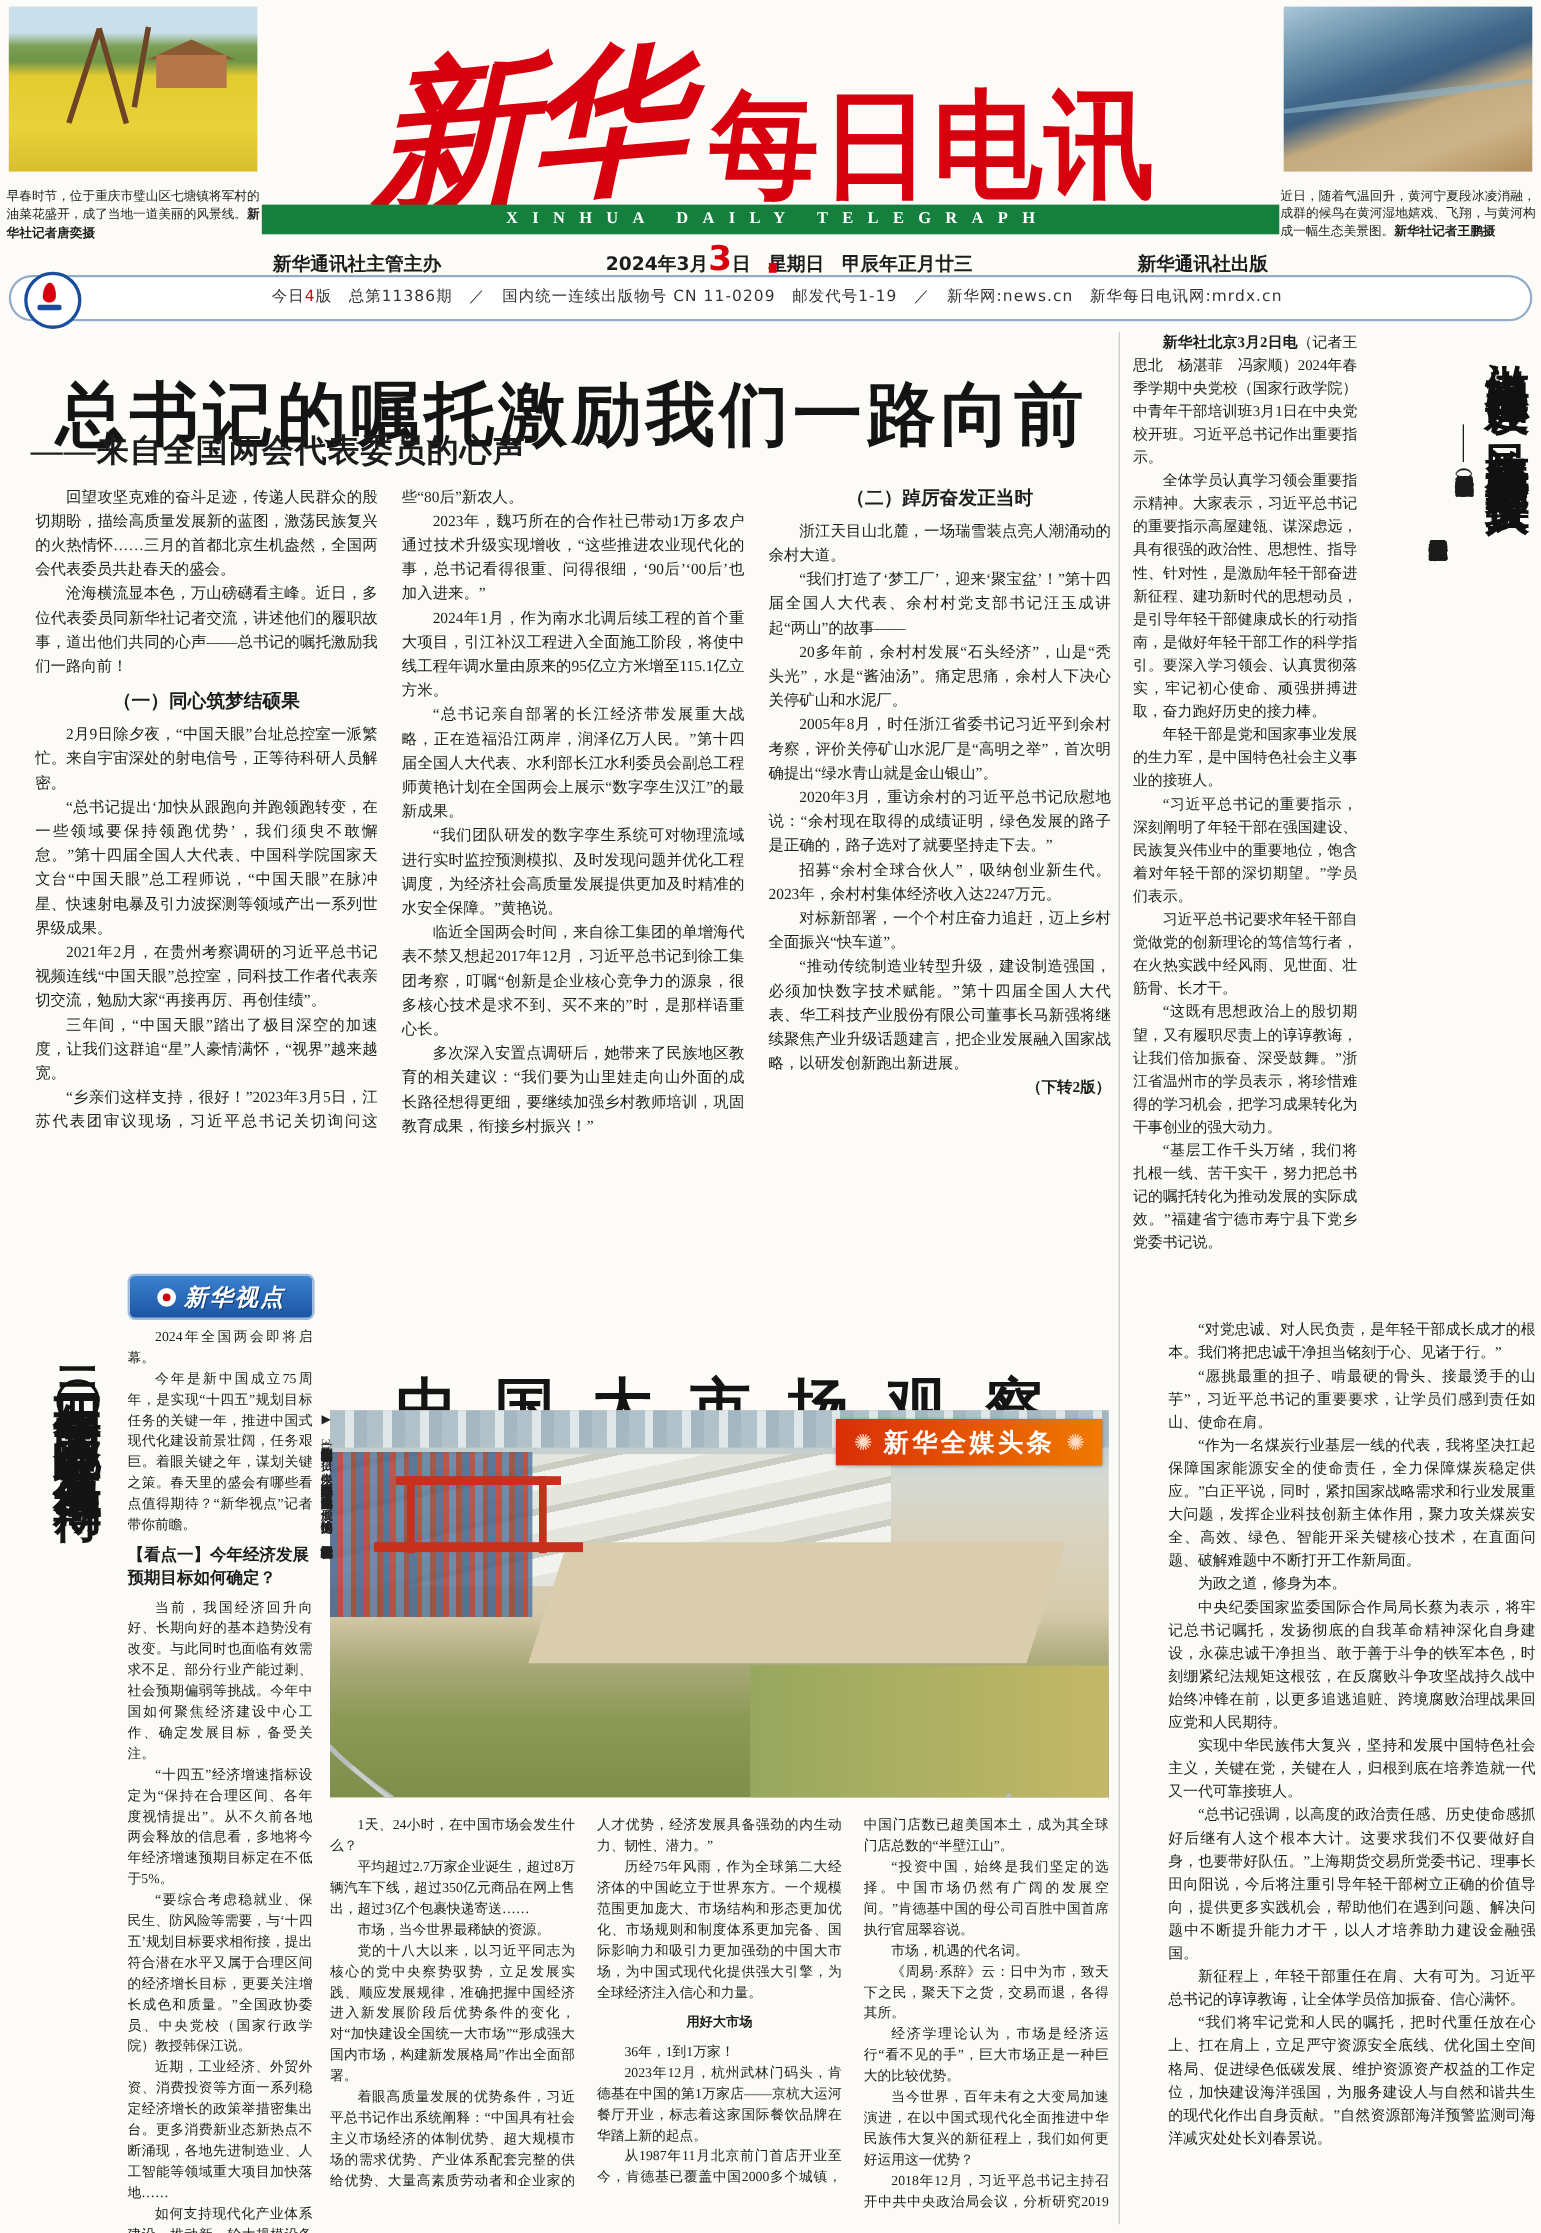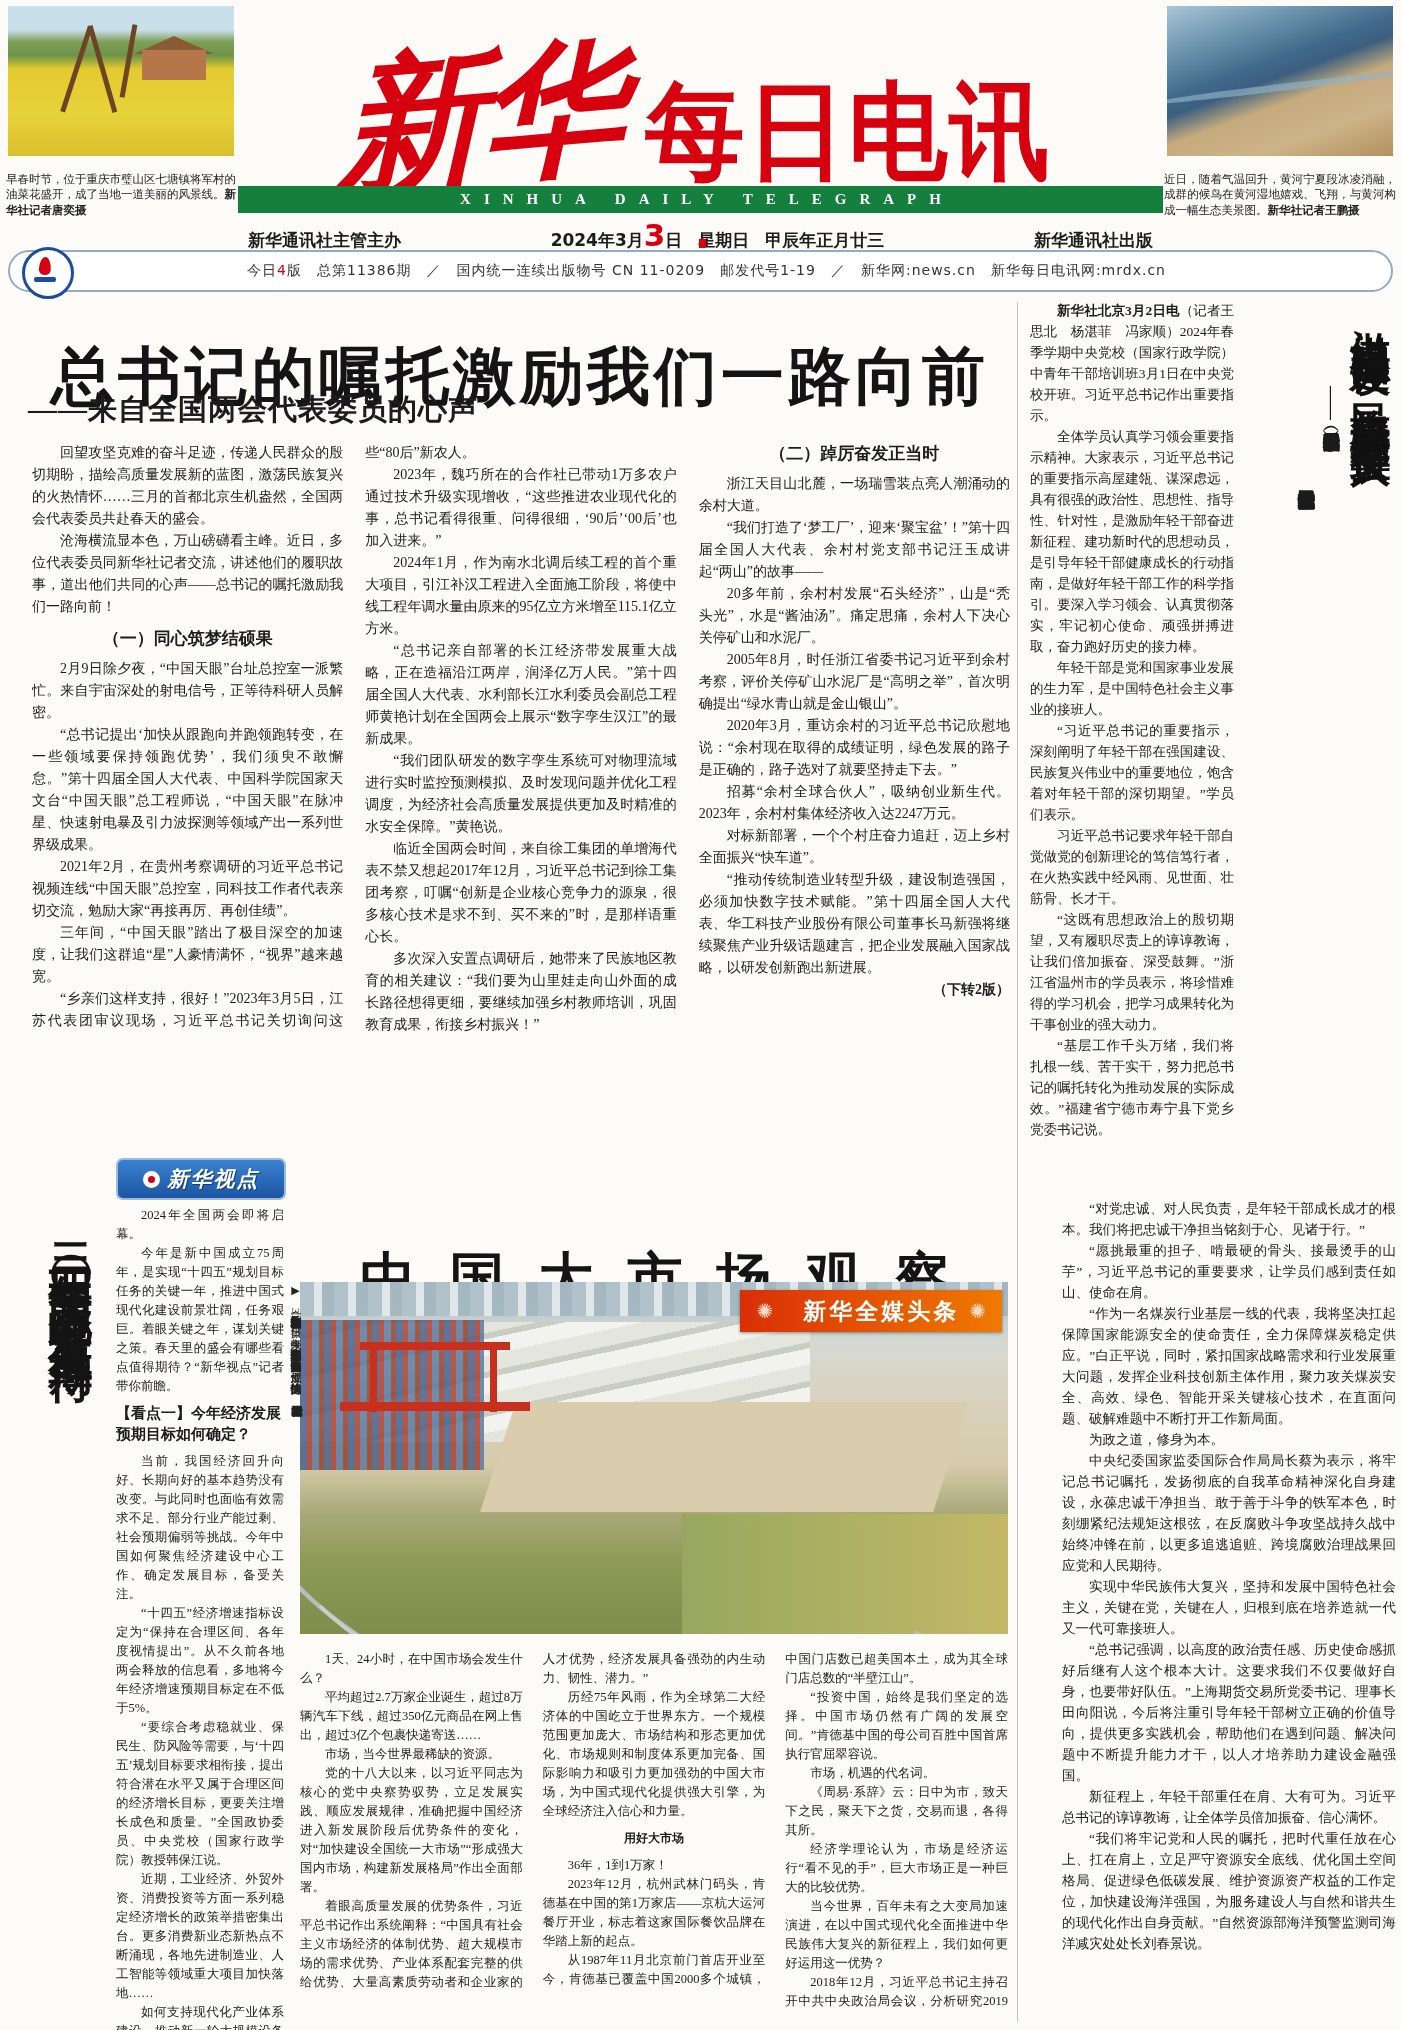--- a/index.html
+++ b/index.html
@@ -84,21 +84,21 @@
   .mk-photo .crane1{left:60px;top:60px;width:150px;height:8px;}
   .mk-photo .crane2{left:40px;top:120px;width:190px;height:9px;}
   .mk-photo .cl1{position:absolute;left:70px;top:60px;width:7px;height:70px;background:#c8301d;}
   .mk-photo .cl2{position:absolute;left:190px;top:60px;width:7px;height:70px;background:#c8301d;}
   .mk-photo .rail1{position:absolute;left:-60px;top:190px;width:720px;height:260px;border:5px solid #b7bcbd;border-radius:50%;border-left-color:transparent;border-top-color:transparent;transform:rotate(18deg);}
   .mk-photo .rail2{position:absolute;left:-30px;top:215px;width:680px;height:240px;border:4px solid #c9cdcb;border-radius:50%;border-left-color:transparent;border-top-color:transparent;transform:rotate(16deg);}
   .mk-photo .grass{position:absolute;right:0;bottom:0;width:46%;height:120px;background:linear-gradient(90deg,#97a85e,#c4b867);}
   .mk-badge{position:absolute;right:6px;top:8px;height:42px;padding:0 16px;background:linear-gradient(90deg,#d92f07,#ef7a00);
             display:flex;align-items:center;gap:10px;box-shadow:0 1px 3px rgba(0,0,0,.4);}
   .mk-badge .net{color:#ffd9c2;font-size:20px;}
-  .mk-badge .txt{color:#fff;font-weight:900;font-size:23px;letter-spacing:3px;font-family:Liberation Mono, monospace;margin-left:20px;}
+  .mk-badge .txt{color:#fff;font-weight:900;font-size:23px;letter-spacing:3px;font-family:Liberation Mono, monospace;}
   .mk-caption{position:absolute;left:252px;top:1284px;width:50px;height:388px;writing-mode:vertical-rl;
               font-size:11px;line-height:12.8px;color:#222;text-align:left;}
   .mk-caption b{font-family:"DejaVu Sans","Liberation Sans",sans-serif;}
   .mk-cols{position:absolute;left:300px;top:1650px;width:708px;height:376px;column-count:3;column-gap:20px;
            font-size:12.5px;line-height:19px;text-align:justify;overflow:hidden;}
   .mk-cols .par.h{font-size:12px;margin:8px 0;}
 </style>
 </head>
 <body>
 

